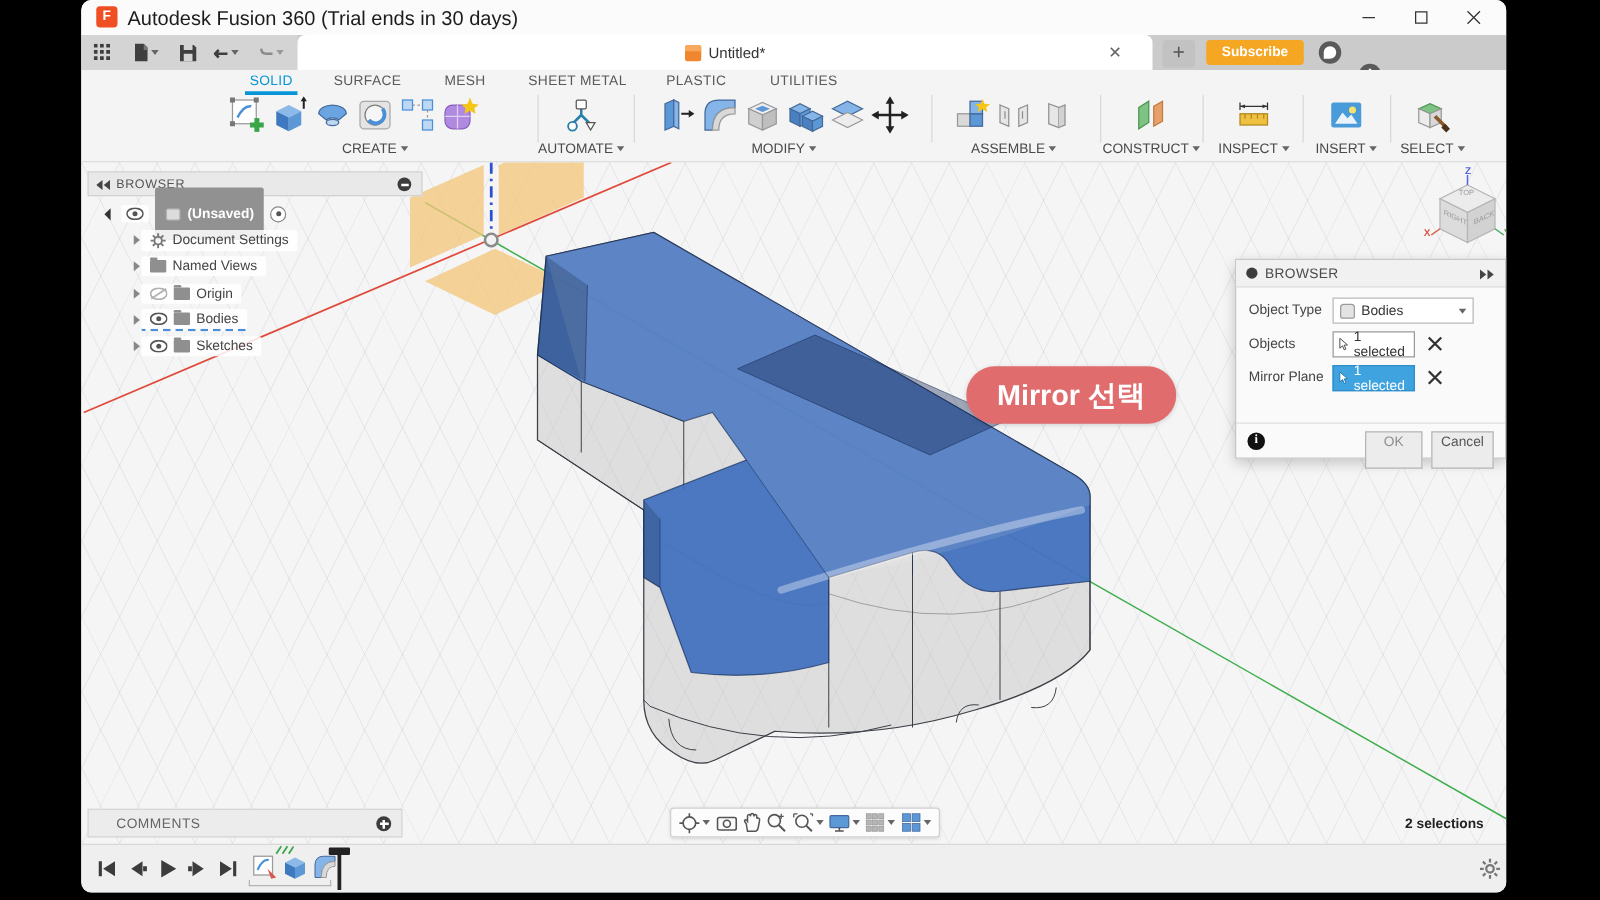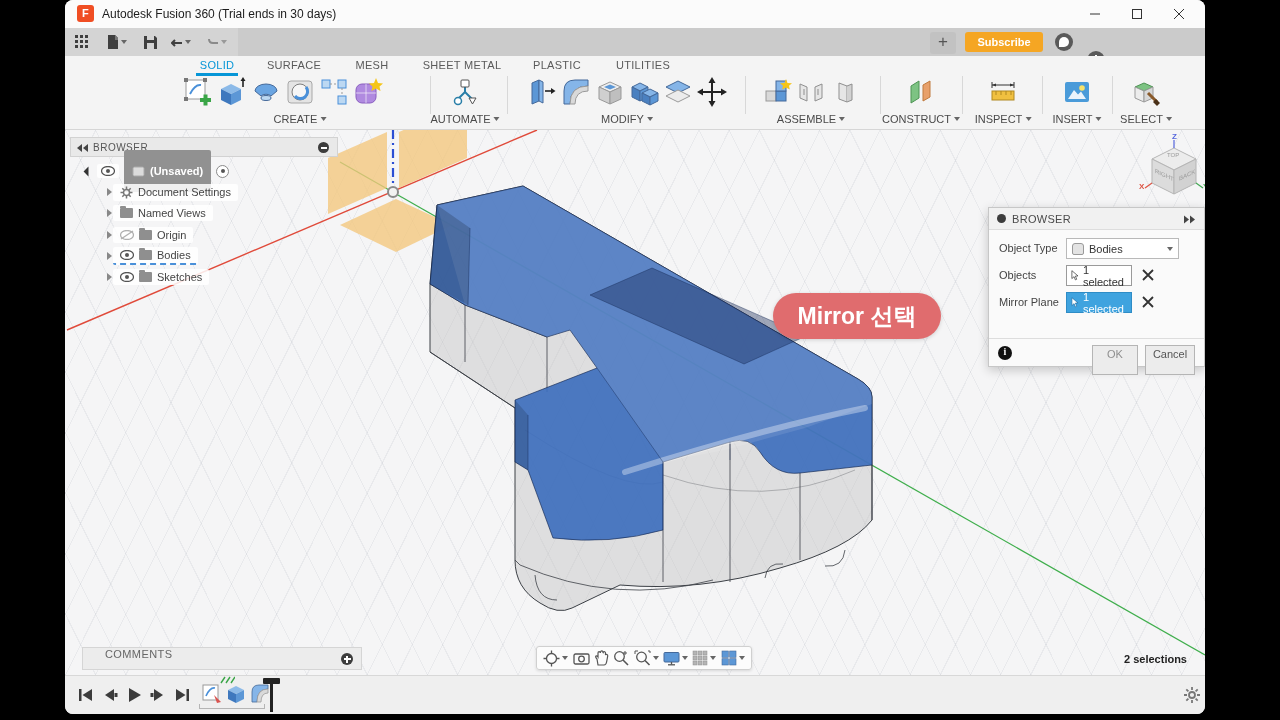--- a/index.html
+++ b/index.html
@@ -4,21 +4,21 @@
 <style>
   * { margin:0; padding:0; box-sizing:border-box; }
   html,body { width:1280px; height:720px; background:#000; font-family:"Liberation Sans", sans-serif; overflow:hidden; }
   .stage { position:relative; width:1280px; height:720px; background:#000; }
   .app-window { position:absolute; left:65px; top:0; width:1140px; height:714px; background:#fff; border-radius:8px; overflow:hidden; }
 
   
   .titlebar { position:absolute; left:0; top:0; width:1140px; height:28px; background:#fbfbfb; }
   .fusion-logo { position:absolute; left:12px; top:5px; width:17px; height:17px; background:#f04e23; border-radius:3px; }
   .fusion-logo::after { content:"F"; position:absolute; left:5px; top:2px; color:#fff; font-size:11px; font-weight:bold; }
-  .title-text { position:absolute; left:37px; top:7px; font-size:12px; color:#1c1c1c; white-space:nowrap; }
+  .title-text { position:absolute; left:37px; top:7px; font-size:16px; color:#1c1c1c; white-space:nowrap; }
   .win-btn { position:absolute; top:0; width:40px; height:28px; display:flex; align-items:center; justify-content:center; }
   .win-min { right:90px; } .win-max { right:48px; } .win-close { right:6px; }
 
   
   .qatrow { position:absolute; left:0; top:28px; width:1140px; height:28px; background:#cbcbcb; }
   .qat-strip { position:absolute; left:0; top:0; width:173px; height:28px; background:#d4d4d4; }
   .qat-ic { position:absolute; top:5px; width:20px; height:18px; display:flex; align-items:center; }
   .doc-tab { position:absolute; left:173px; top:0; width:684px; height:28px; background:#fff; border-radius:6px 6px 0 0; }
   .doc-tab-inner { position:absolute; left:0; top:0; width:100%; height:100%; display:flex; align-items:center; justify-content:center; gap:6px; font-size:12px; color:#333; }
   .cube-ic { width:13px; height:13px; background:#f0862d; border-radius:2px; position:relative; }
@@ -103,21 +103,21 @@
 
   
   .viewcube { position:absolute; left:1078px; top:8px; width:64px; height:64px; }
   .vc-axis { position:absolute; font-size:8px; font-weight:bold; }
 
   
   .navbar { position:absolute; left:471px; top:516px; width:216px; height:24px; background:rgba(252,252,252,0.92); border:1px solid #d0d0d0; border-radius:3px; box-shadow:0 1px 3px rgba(0,0,0,0.12); display:flex; align-items:center; justify-content:space-around; padding:0 4px; }
   .nav-ic { display:flex; align-items:center; gap:2px; }
 
   
-  .comments { position:absolute; left:17px; top:517px; width:280px; height:23px; background:#ececec; border:1px solid #d5d5d5; display:flex; align-items:flex-start; }
+  .comments { position:absolute; left:5px; top:517px; width:252px; height:23px; background:#ececec; border:1px solid #d5d5d5; display:flex; align-items:center; }
   .comments-label { font-size:11px; color:#666; letter-spacing:.4px; margin-left:22px; }
   .plus-circle { position:absolute; right:8px; top:5px; width:12px; height:12px; border-radius:50%; background:#3c3c3c; }
   .plus-circle::before{ content:""; position:absolute; left:2.5px; top:5px; width:7px; height:2px; background:#fff; }
   .plus-circle::after{ content:""; position:absolute; left:5px; top:2.5px; width:2px; height:7px; background:#fff; }
 
   .sel-count { position:absolute; right:18px; top:523px; font-size:11px; font-weight:bold; color:#222; }
 
   
   .timeline { position:absolute; left:0; top:675px; width:1140px; height:39px; background:#efefef; border-top:1px solid #d8d8d8; }
   .tl-ic { position:absolute; top:10px; width:18px; height:18px; }
@@ -189,20 +189,27 @@
               <path d="M4,5 L1,8 L4,11 M1,8 L10,8 Q14,8 14,4" fill="none" stroke="#3f3f3f" stroke-width="2"></path>
             </svg>
             <span class="caret" style="margin-left:3px"></span>
           </div>
       <div class="qat-ic" style="left:142px">
             <svg width="16" height="14">
               <path d="M12,5 L15,8 L12,11 M15,8 L6,8 Q2,8 2,4" fill="none" stroke="#8a8a8a" stroke-width="2"></path>
             </svg>
             <span class="caret" style="margin-left:3px; border-top-color:#999"></span>
           </div>
+    </div>
+    <div class="doc-tab">
+      <div class="doc-tab-inner">
+        <span class="cube-ic"></span>
+        <span>Untitled*</span>
+      </div>
+      <div class="tab-close">✕</div>
     </div>
     <div class="tab-add">+</div>
     <div class="subscribe">Subscribe Now</div>
     <div class="hdr-ic circle-ic ext-ic" style="left:990px"></div>
     <div class="hdr-ic circle-ic clock-hands" style="left:1022px"></div>
     <div class="hdr-ic circle-ic" style="left:1053px">
           <span class="bell-dot"></span>
         </div>
     <div class="hdr-ic circle-ic help-ic" style="left:1085px"></div>
     <div class="hdr-ic avatar" style="left:1118px"></div>

